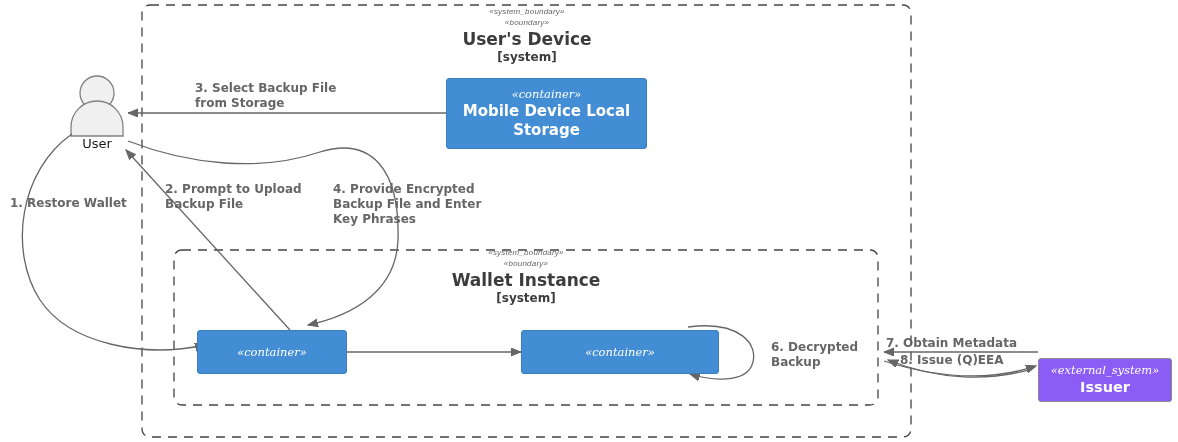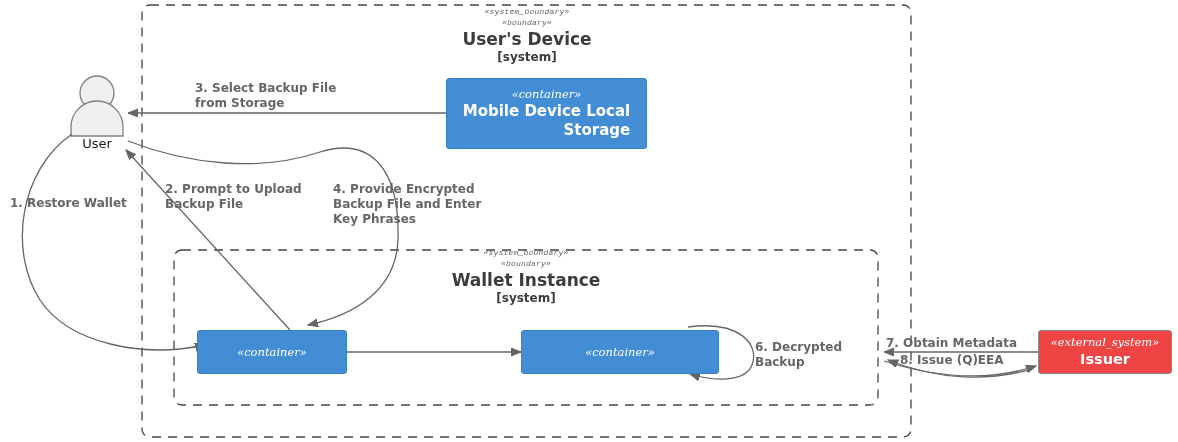--- a/index.html
+++ b/index.html
@@ -25,21 +25,21 @@
     width: 1178px;
     height: 442px;
   }
   .boundary-title {
     position: absolute;
     text-align: center;
     color: #444444;
     pointer-events: none;
   }
   .boundary-stereo {
-    font-family: Liberation Mono, monospace;
+    font-family: Liberation Sans, sans-serif;
     font-style: italic;
     font-size: 8px;
     color: #666666;
     line-height: 11px;
     letter-spacing: 0.2px;
   }
   .boundary-name {
     font-size: 17px;
     font-weight: bold;
     color: #3c3c3c;
@@ -53,32 +53,33 @@
     line-height: 15px;
   }
   .node-box {
     position: absolute;
     box-sizing: border-box;
     border-radius: 3px;
     display: flex;
     flex-direction: column;
     align-items: center;
     justify-content: center;
-    text-align: right;
+    text-align: center;
     padding: 2px 2px;
   }
   .node-container {
     background: #438dd5;
     border: 1px solid #3c7fc0;
     color: #ffffff;
   }
   .node-external {
-    background: #ef4444;
+    background: #8b5cf6;
     border: 1px solid #8a8a8a;
     color: #ffffff;
+    margin-top: 28px;
   }
   .node-stereo {
     font-family: "DejaVu Serif", "Liberation Serif", serif;
     font-style: italic;
     font-size: 11.5px;
     line-height: 15px;
     color: #ffffff;
   }
   .node-label {
     font-size: 15px;
@@ -206,20 +207,20 @@
 Backup File</div>
 
   <div class="edge-label" style="left:195px; top:81px; width:180px;">3. Select Backup File
 from Storage</div>
 
   <div class="edge-label" style="left:333px; top:182px; width:188px;">4. Provide Encrypted
 Backup File and Enter
 Key Phrases</div>
 
 
-  <div class="edge-label" style="left:755px; top:340px; width:110px;">6. Decrypted
+  <div class="edge-label" style="left:755px; top:340px; width:110px;padding-left:16px;">6. Decrypted
 Backup</div>
 
   <div class="edge-label" style="left:886px; top:336px; width:145px; text-align:left;">7. Obtain Metadata</div>
 
   <div class="edge-label" style="left:900px; top:353px; width:140px; text-align:left;">8. Issue (Q)EEA</div>
 
 </div>
 
 </body></html>

